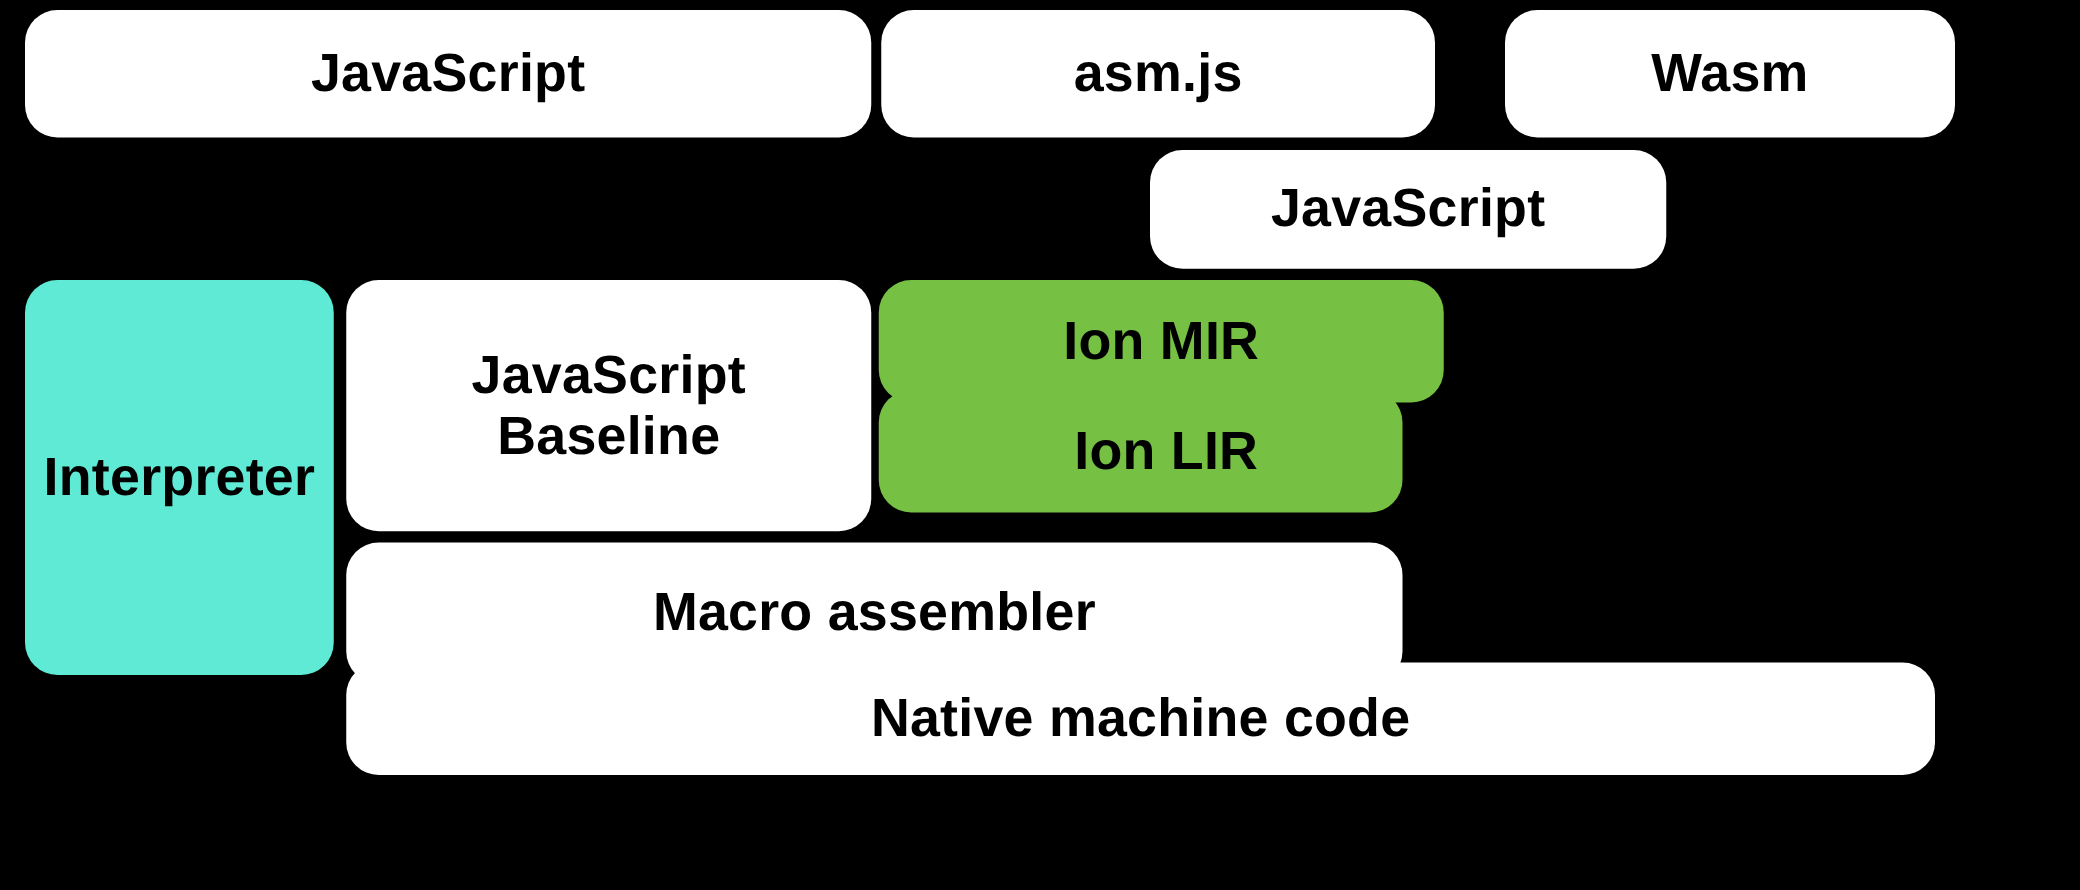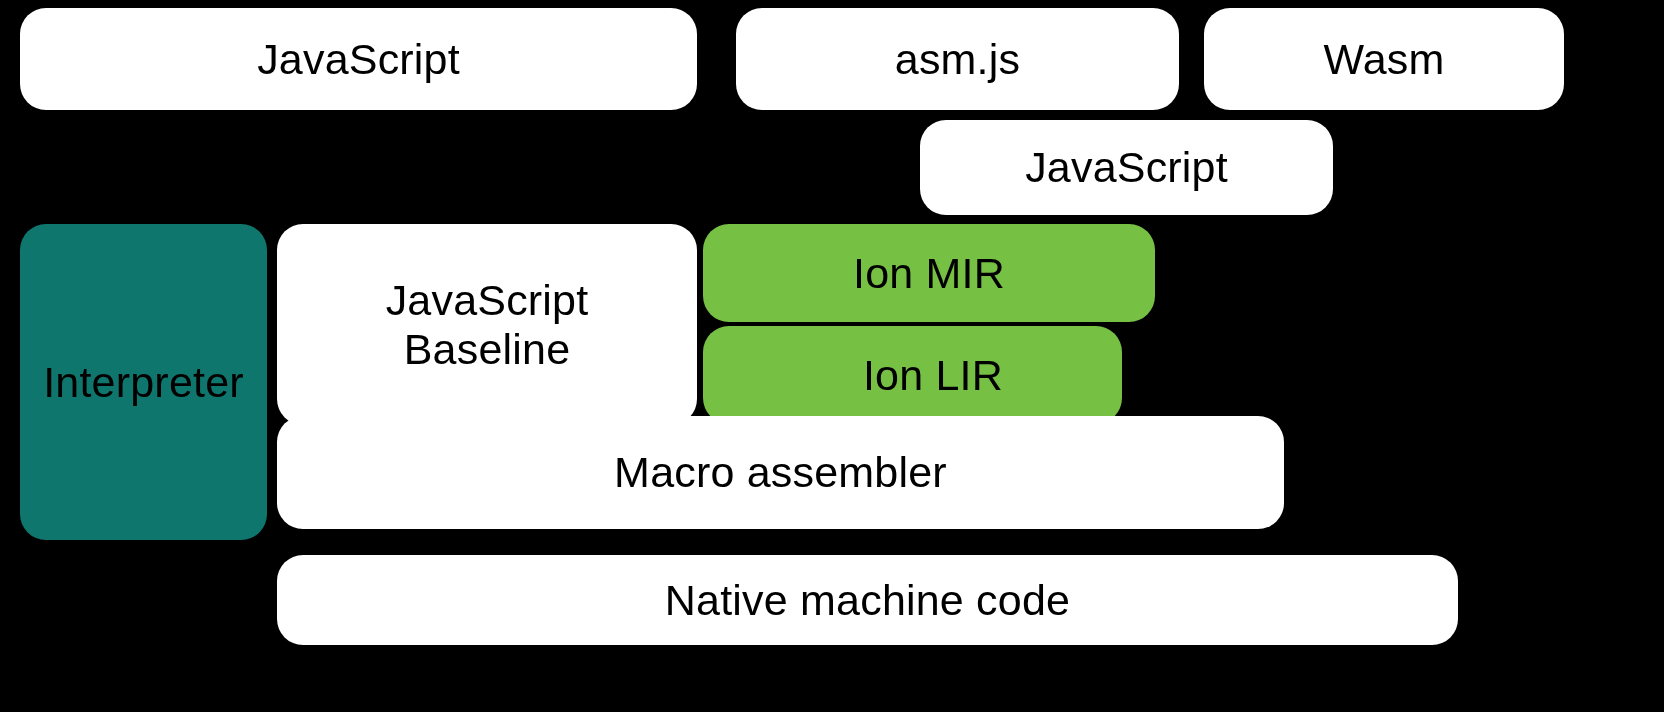--- a/index.html
+++ b/index.html
@@ -22,49 +22,49 @@
     position: absolute;
     box-sizing: border-box;
     border-radius: 26px;
     display: flex;
     align-items: center;
     justify-content: center;
     text-align: center;
     color: #000000;
     font-size: 43px;
     line-height: 1.12;
-    font-weight: 400;
+    font-weight: 700;
     letter-spacing: 0.2px;
     white-space: pre-line;
     user-select: none;
   }
   .fill-white  { background: #ffffff; }
-  .fill-grey   { background: #0f766e; }
+  .fill-grey   { background: #5eead4; }
   .fill-green  { background: #76c043; }
   .fill-pink   { background: #f87c8e; }
 
   
   #n-javascript      { left: 20px;   top: 8px;   width: 677px; height: 102px; }
-  #n-asmjs           { left: 705px;  top: 8px;   width: 443px; height: 102px; margin-left: 31px; }
+  #n-asmjs           { left: 705px;  top: 8px;   width: 443px; height: 102px; }
   #n-wasm            { left: 1204px; top: 8px;   width: 360px; height: 102px; }
 
   
   #n-js-bytecode     { left: 20px;   top: 120px; width: 890px; height: 95px;  }
   #n-baldrmonkey     { left: 920px;  top: 120px; width: 413px; height: 95px;  }
 
   
   #n-interpreter     { left: 20px;   top: 224px; width: 247px; height: 316px; }
   #n-js-baseline     { left: 277px;  top: 224px; width: 420px; height: 201px; }
   #n-ion-mir         { left: 703px;  top: 224px; width: 452px; height: 98px;  }
-  #n-ion-lir         { left: 703px;  top: 326px; width: 419px; height: 98px; padding-left: 41px;  }
+  #n-ion-lir         { left: 703px;  top: 312px; width: 419px; height: 98px; padding-left: 41px;  }
   #n-cranelift       { left: 1128px; top: 334px; width: 420px; height: 206px; }
-  #n-macro-assembler { left: 277px;  top: 416px; width: 1007px; height: 113px; }
+  #n-macro-assembler { left: 277px;  top: 434px; width: 845px; height: 113px; }
 
   
-  #n-native-code     { left: 277px;  top: 555px; width: 1181px; height: 90px; }
+  #n-native-code     { left: 277px;  top: 530px; width: 1271px; height: 90px; }
 </style>
 </head>
 <body>
 
 <div id="diagram">
 
   <div class="node fill-white" id="n-javascript">JavaScript</div>
   <div class="node fill-white" id="n-asmjs">asm.js</div>
   <div class="node fill-white" id="n-wasm">Wasm</div>
 

